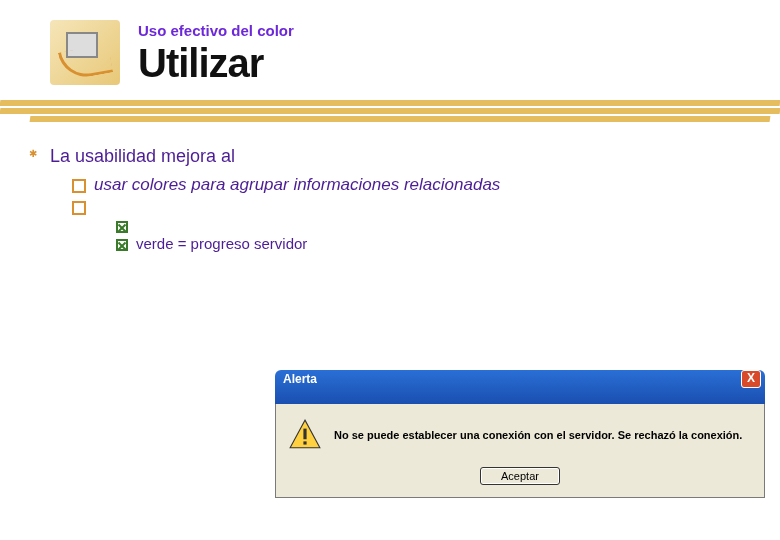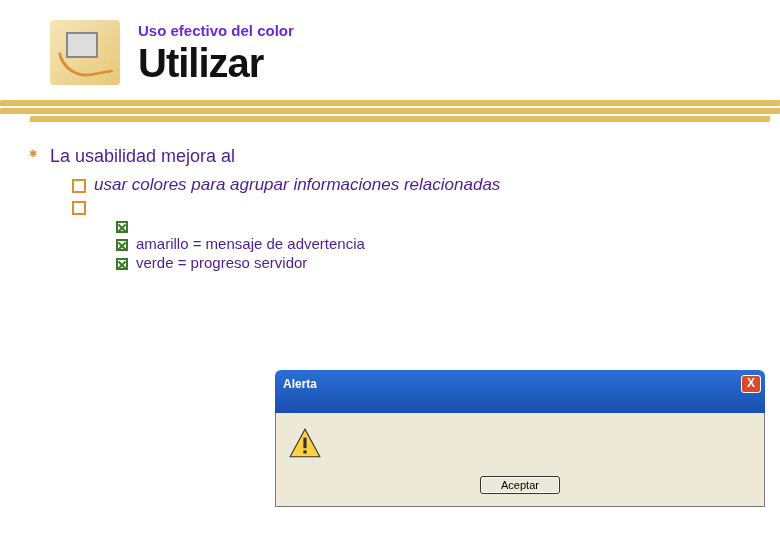--- a/index.html
+++ b/index.html
@@ -139,21 +139,21 @@
   .bullet.x::after  { transform: rotate(-45deg); }
 
   .dialog-wrap {
     position: absolute;
     left: 275px;
     top: 370px;
     width: 490px;
     font-family: Tahoma, Arial, sans-serif;
   }
   .dlg-title {
-    height: 43px;
+    height: 34px;
     background: linear-gradient(to bottom, #2a6fd6, #1a4fb0);
     color: #fff;
     font-size: 12px;
     font-weight: bold;
     display: flex;
     align-items: center;
     padding: 0 4px 16px 8px;
     border-top-left-radius: 6px;
     border-top-right-radius: 6px;
   }
@@ -237,41 +237,38 @@
   </div>
   <div class="b2">
     <span class="bullet y"></span>
   </div>
 
   <div class="b3">
     <span class="bullet x"></span>
   </div>
   <div class="b3">
     <span class="bullet x"></span>
-    <span>amarillo = mensaje de advertencia</span>
-  </div>
-  <div class="b3">
-    <span class="bullet x"></span>
     <span>verde = progreso servidor</span>
   </div>
 </div>
 
 <div class="dialog-wrap">
   <div class="dlg-title">
     <span>Alerta</span>
     <span class="spacer"></span>
     <span class="dlg-close">X</span>
   </div>
   <div class="dlg-body">
     <div class="dlg-row">
       <span class="warn-icon">
         <svg viewBox="0 0 32 32">
           <polygon points="16,2 30,28 2,28" fill="#ffd040" stroke="#333" stroke-width="1"></polygon>
           <rect x="14.5" y="10" width="3" height="10" fill="#333"></rect>
           <rect x="14.5" y="22" width="3" height="3" fill="#333"></rect>
         </svg>
       </span>
+      <span class="dlg-msg">No se puede establecer una conexión con el servidor. Se rechazó la conexión.</span>
     </div>
     <div class="dlg-btnrow">
       <span class="dlg-btn">Aceptar</span>
     </div>
   </div>
 </div>
 
 </body></html>

